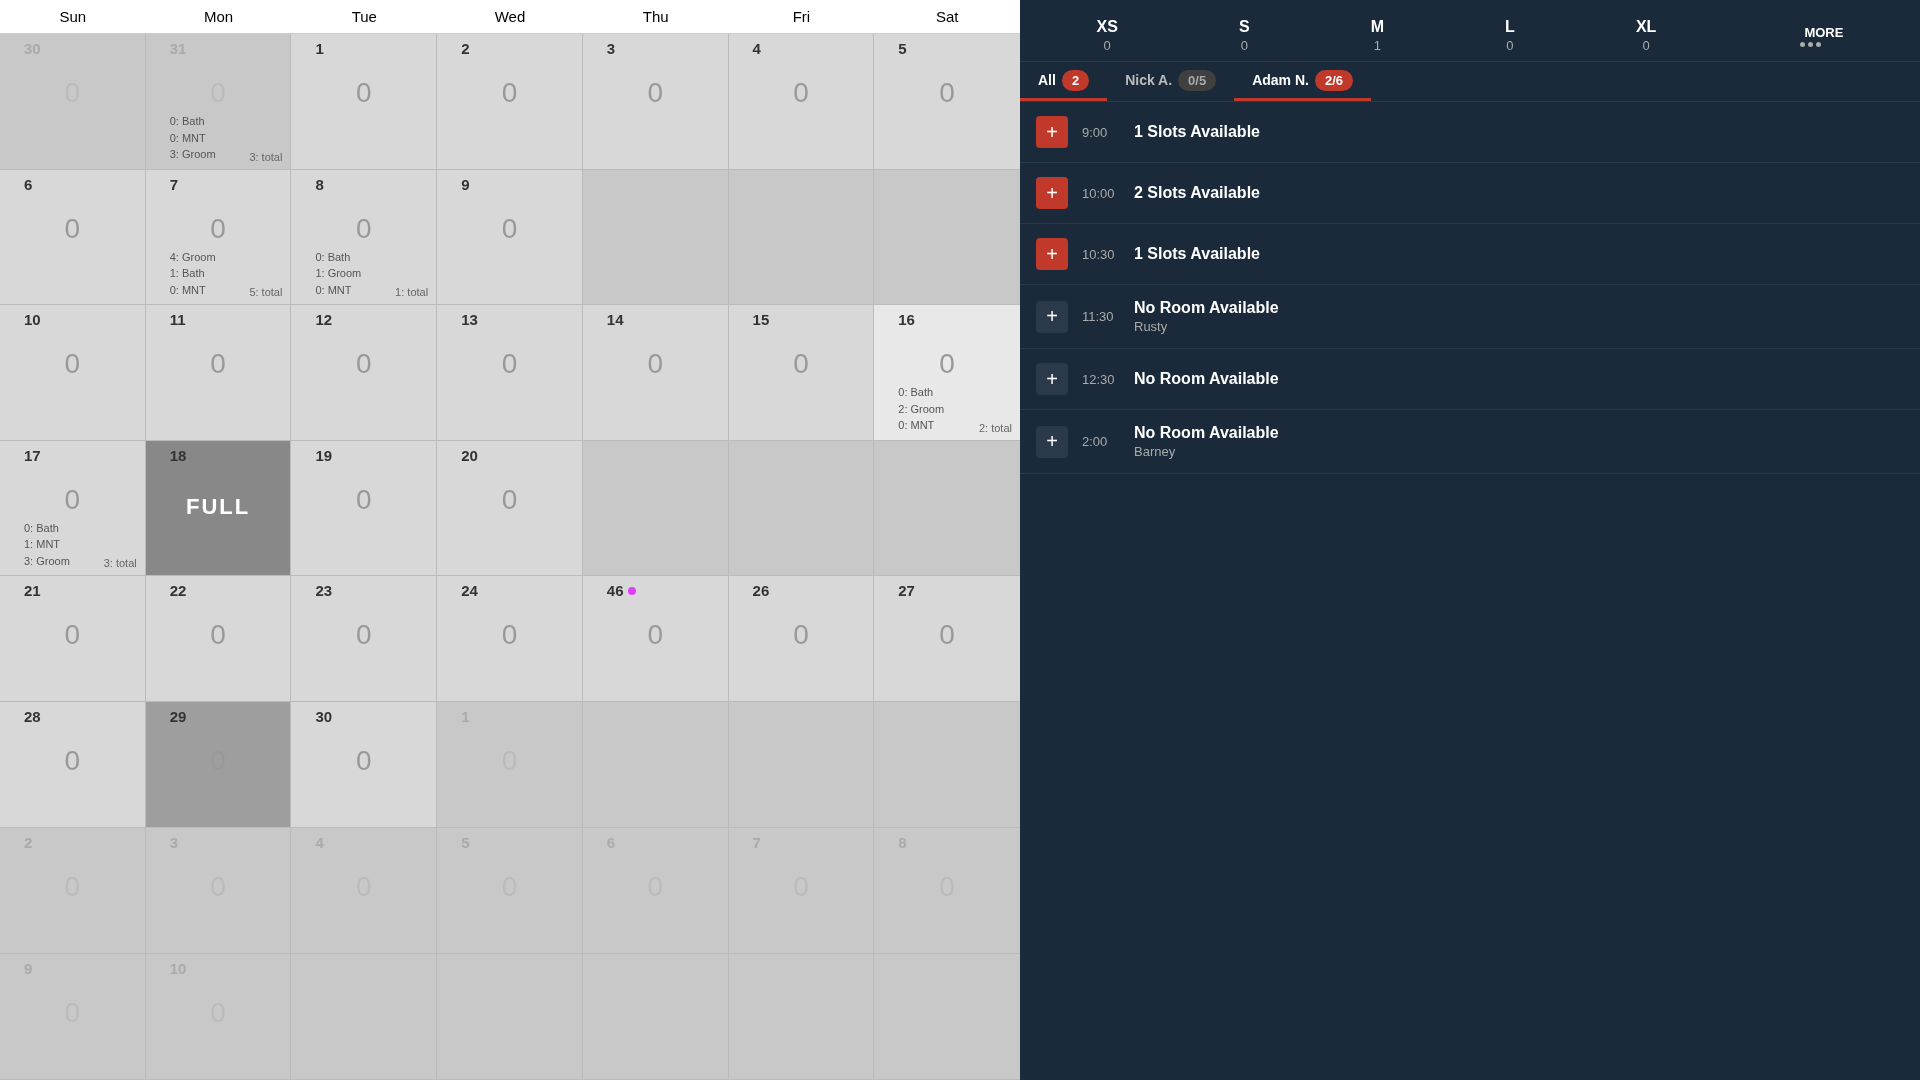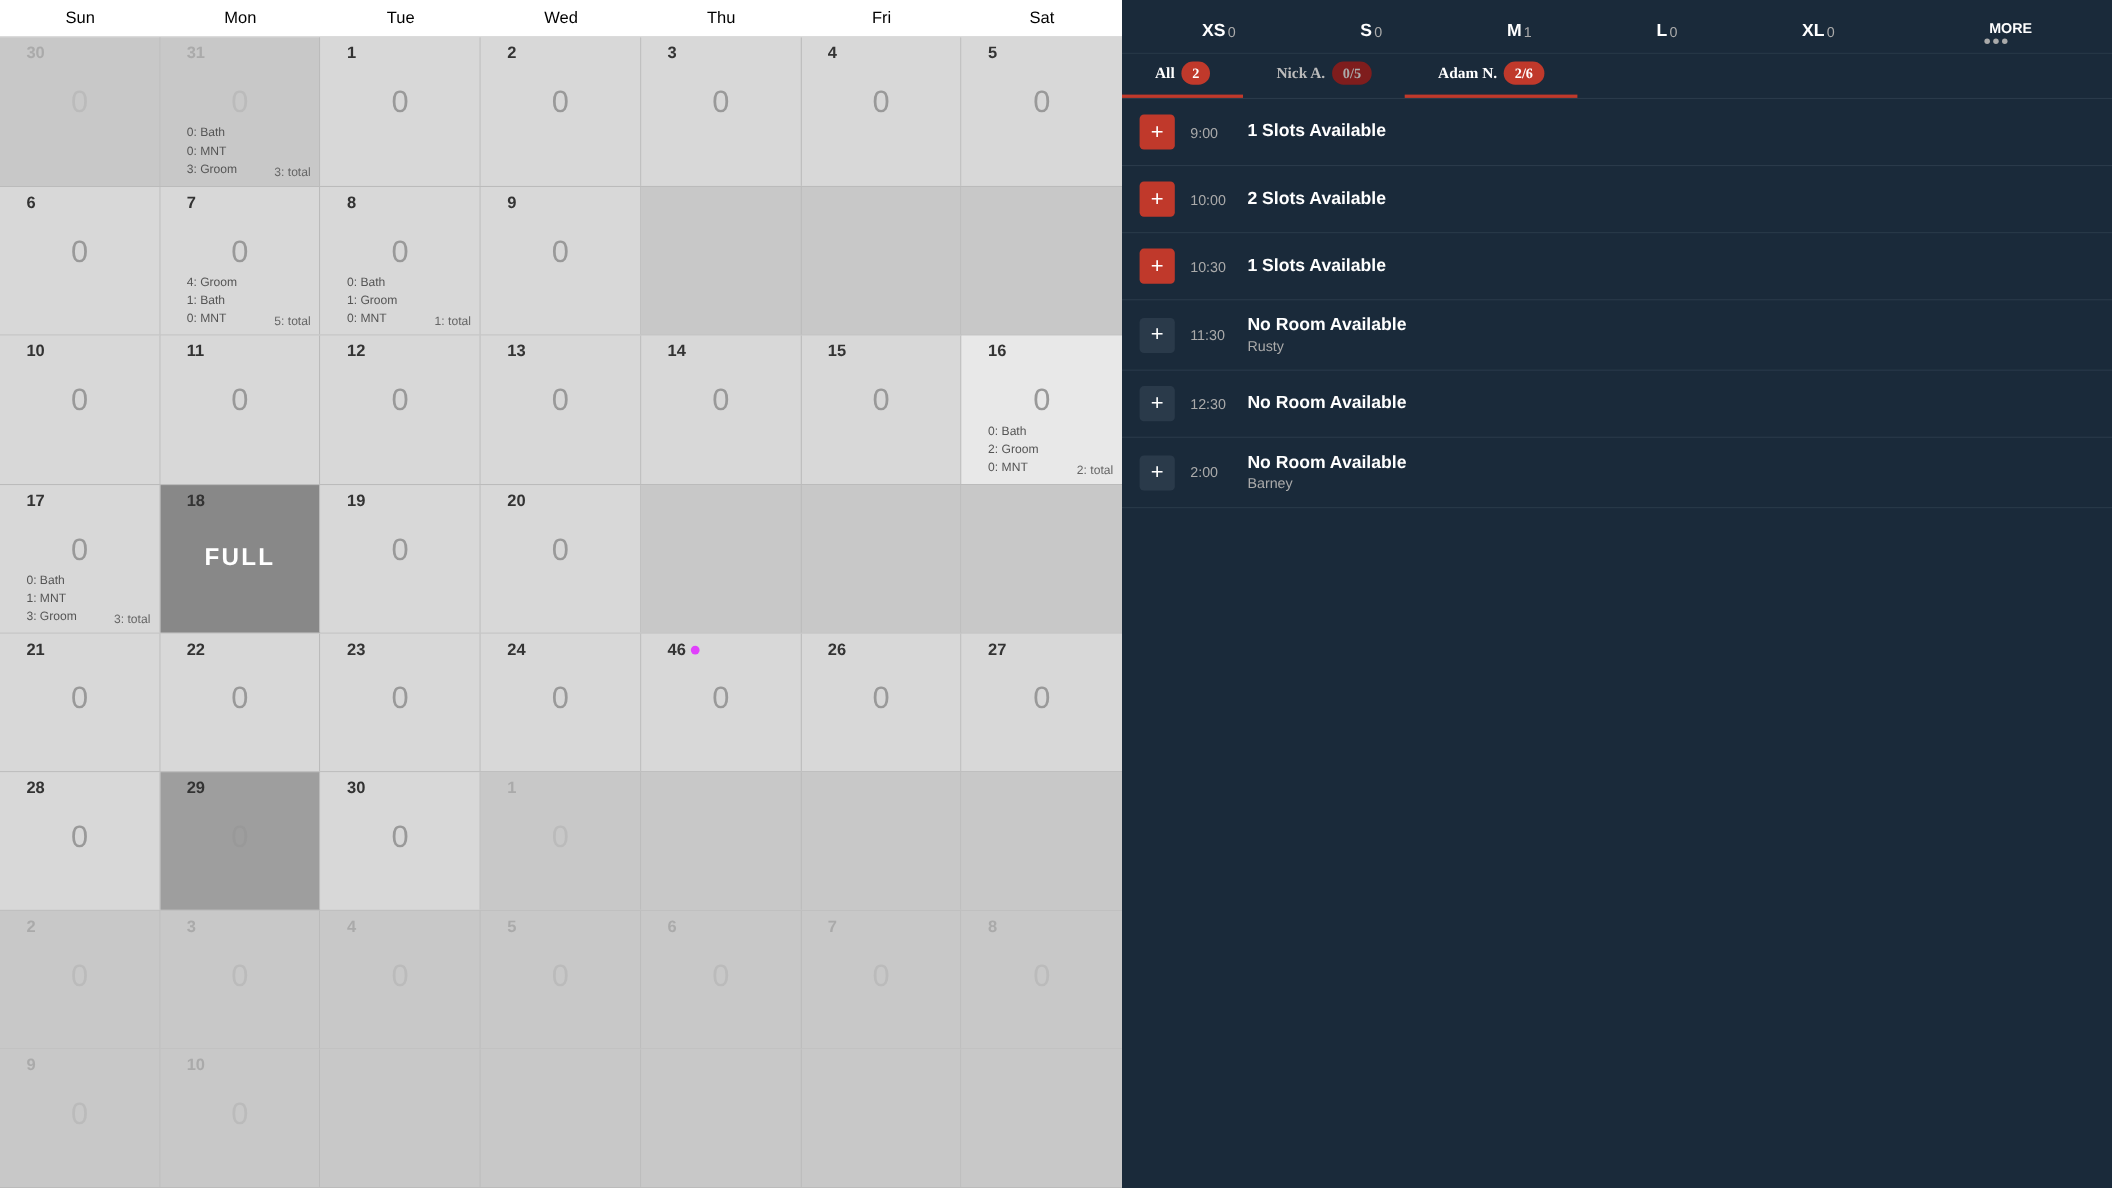--- a/index.html
+++ b/index.html
@@ -120,21 +120,21 @@
     .size-row {
       display: flex;
       align-items: center;
       gap: 0;
       justify-content: space-around;
       padding-bottom: 8px;
     }
 
     .size-item {
       display: flex;
-      flex-direction: row;
+      flex-direction: column;
       align-items: center;
       gap: 2px;
       cursor: pointer;
     }
 
     .size-label {
       font-size: 16px;
       font-weight: 700;
       color: #fff;
     }
@@ -157,40 +157,39 @@
 
     .agent-row {
       display: flex;
       align-items: center;
       gap: 0;
       background: #1a2a3a;
       border-bottom: 1px solid #2a3a4a;
     }
 
     .agent-btn {
-      padding: 10px 30px;
+      padding: 10px 18px;
       font-size: 14px;
       font-weight: 600;
       color: #bbb;
       cursor: pointer;
       border-bottom: 3px solid transparent;
       text-align: center;
-      font-family: Liberation Serif, serif;
     }
     .agent-btn.active { color: #fff; border-bottom-color: #c0392b; }
 
     .agent-badge {
       padding: 3px 10px;
       border-radius: 12px;
       font-size: 13px;
       font-weight: 700;
       margin-left: 6px;
     }
     .badge-red { background: #c0392b; color: #fff; }
-    .badge-dark { background: #7f1d1d; color: #aaa; }
+    .badge-dark { background: #404040; color: #aaa; }
 
     .slot-list {
       flex: 1;
       overflow-y: auto;
       background: #1a2a3a;
     }
 
     .slot-item {
       display: flex;
       align-items: center;

